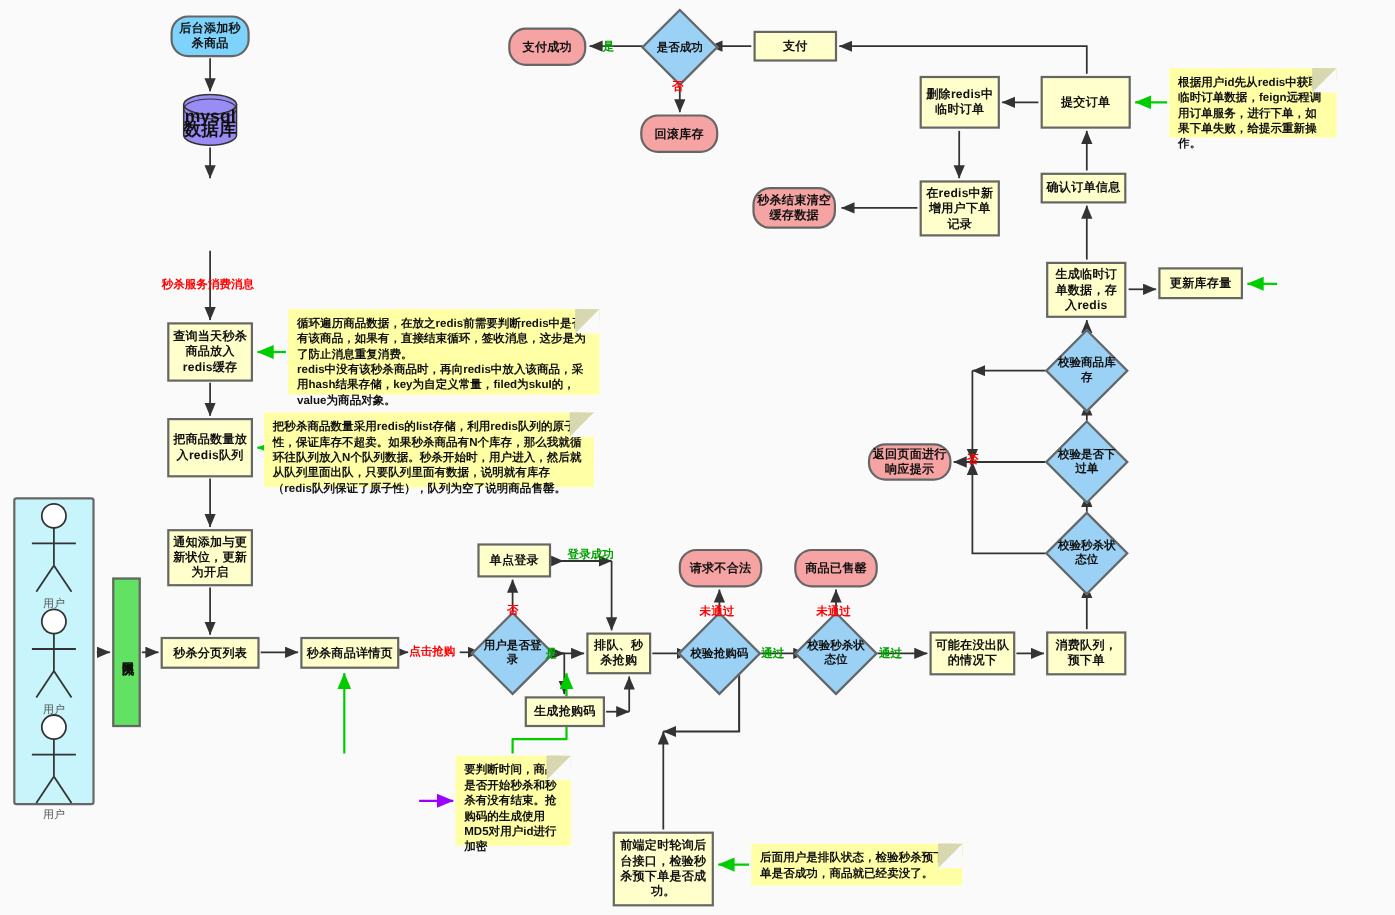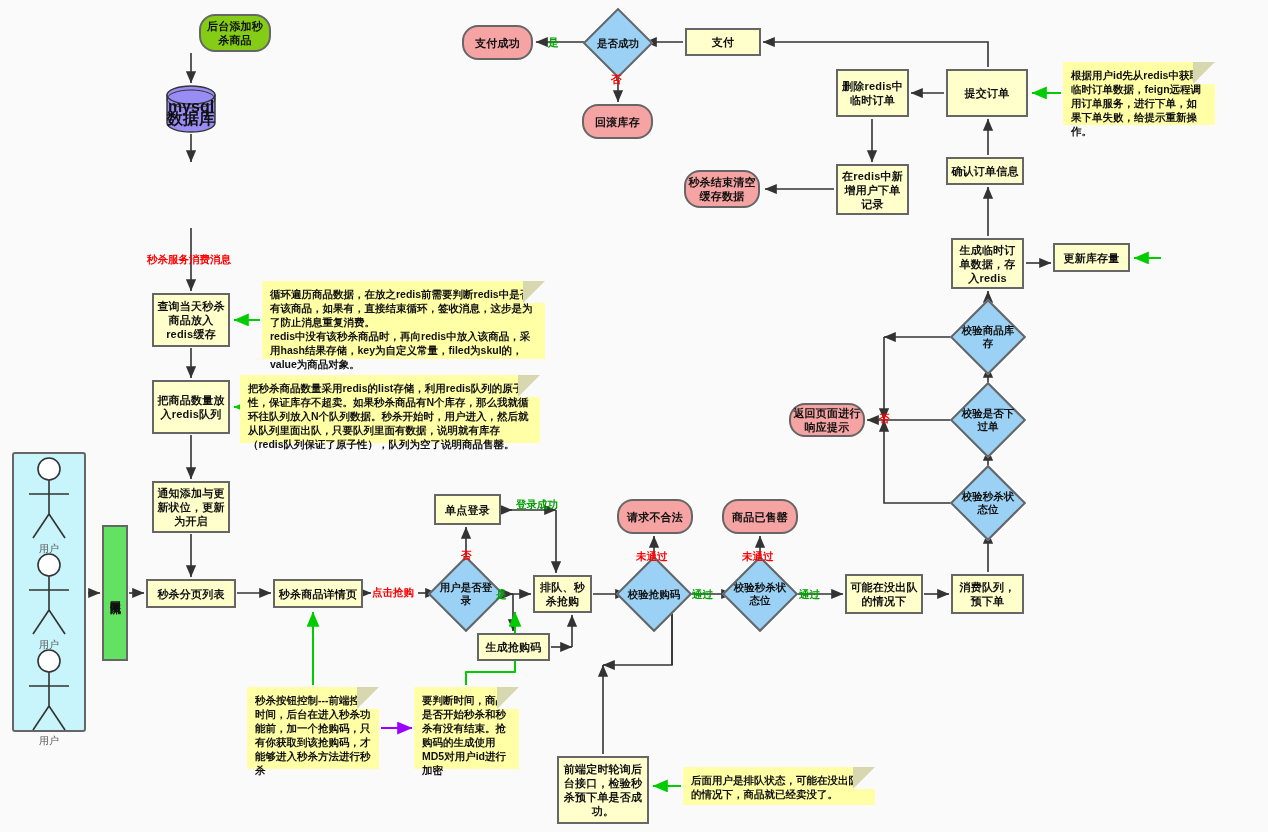--- a/index.html
+++ b/index.html
@@ -5,21 +5,21 @@
   html,body{margin:0;padding:0;background:#fafafa;}
   body{font-family:"Liberation Sans","DejaVu Sans",sans-serif;}
   #canvas{position:relative;width:1268px;height:832px;background:#fafafa;overflow:hidden;}
   svg#wires{position:absolute;left:0;top:0;width:1268px;height:832px;pointer-events:none;}
 
   .node{position:absolute;box-sizing:border-box;display:flex;align-items:center;justify-content:center;
         text-align:center;font-size:11px;line-height:14px;color:#111;font-weight:bold;
         letter-spacing:.2px;padding:2px;}
   .rect{background:#ffffcc;border:2px solid #666;}
   .term{background:#f5a3a3;border:2px solid #666;border-radius:16px;}
-  .start{background:#84cc16;border:2px solid #666;border-radius:16px;margin-left:44px;}
+  .start{background:#7dd3fc;border:2px solid #666;border-radius:16px;}
   .green-bar{background:#62e162;border:2px solid #666;}
   .actorbox{background:#c8f4fb;border:2px solid #666;}
 
   .diamond{position:absolute;}
   .diamond .dshape{position:absolute;inset:0;background:#9ad1f5;border:2px solid #666;
         transform:rotate(45deg);box-sizing:border-box;}
   .diamond .dlabel{position:absolute;inset:0;display:flex;align-items:center;justify-content:center;
         text-align:center;font-size:10.5px;line-height:13px;font-weight:bold;color:#111;}
 
   .db{position:absolute;}
@@ -242,28 +242,25 @@
     <div class="dlabel">是否成功</div>
   </div>
 
   <div class="note" style="left:240px;top:375px;width:300px;height:68px;">
     <div class="txt">把秒杀商品数量采用redis的list存储，利用redis队列的原子性，保证库存不超卖。如果秒杀商品有N个库存，那么我就循环往队列放入N个队列数据。秒杀开始时，用户进入，然后就从队列里面出队，只要队列里面有数据，说明就有库存（redis队列保证了原子性），队列为空了说明商品售罄。</div>
   </div>
   <div class="note" style="left:262px;top:281px;width:283px;height:78px;">
     <div class="txt">循环遍历商品数据，在放之redis前需要判断redis中是否有该商品，如果有，直接结束循环，签收消息，这步是为了防止消息重复消费。
 redis中没有该秒杀商品时，再向redis中放入该商品，采用hash结果存储，key为自定义常量，filed为skuI的，value为商品对象。</div>
   </div>
-  <div class="note" style="left:247px;top:687px;width:132px;height:82px;">
-    <div class="txt">秒杀按钮控制---前端控制时间，后台在进入秒杀功能前，加一个抢购码，只有你获取到该抢购码，才能够进入秒杀方法进行秒杀</div>
-  </div>
   <div class="note" style="left:414px;top:687px;width:105px;height:82px;">
     <div class="txt">要判断时间，商品是否开始秒杀和秒杀有没有结束。抢购码的生成使用MD5对用户id进行加密</div>
   </div>
   <div class="note" style="left:683px;top:767px;width:192px;height:38px;">
-    <div class="txt">后面用户是排队状态，可能在没出队的情况下，商品就已经卖没了。</div>
+    <div class="txt">后面用户是排队状态，检验秒杀预下单是否成功，商品就已经卖没了。</div>
   </div>
   <div class="note" style="left:1063px;top:62px;width:152px;height:63px;">
     <div class="txt">根据用户id先从redis中获取临时订单数据，feign远程调用订单服务，进行下单，如果下单失败，给提示重新操作。</div>
   </div>
 
   <div class="edge-label lbl-red" style="left:147px;top:253px;">秒杀服务消费消息</div>
   <div class="edge-label lbl-red" style="left:372px;top:586px;">点击抢购</div>
   <div class="edge-label lbl-red" style="left:461px;top:549px;">否</div>
   <div class="edge-label lbl-green" style="left:496px;top:588px;">是</div>
   <div class="edge-label lbl-green" style="left:516px;top:498px;">登录成功</div>

